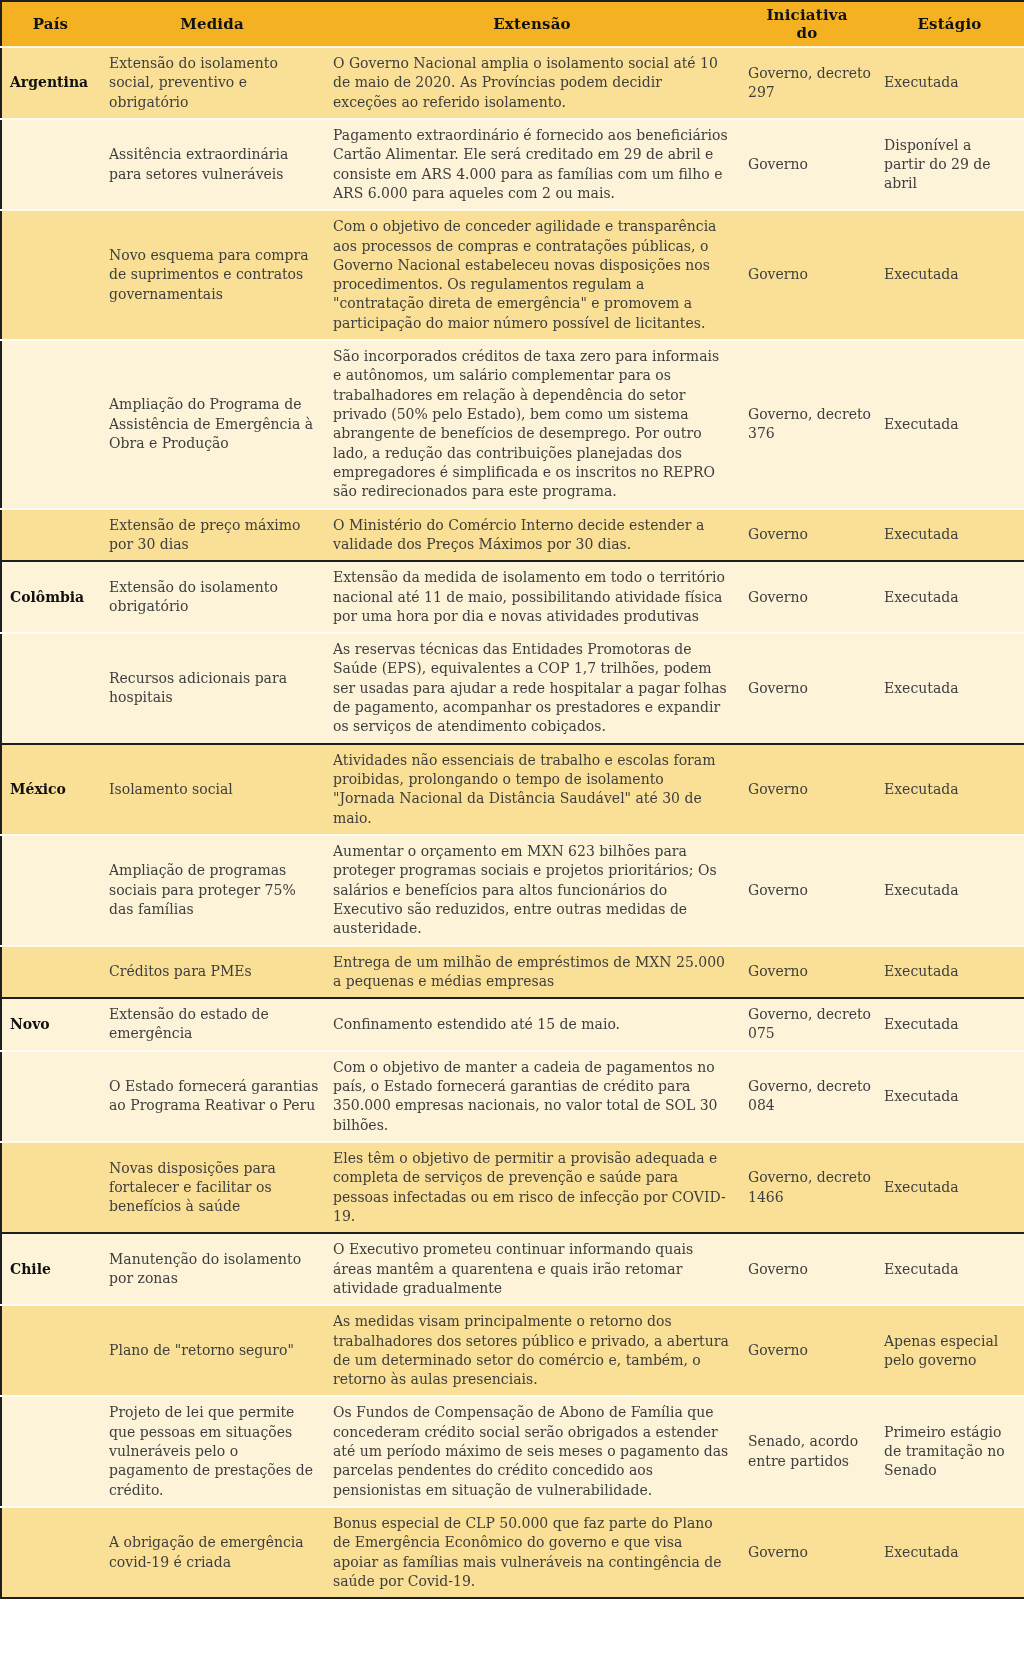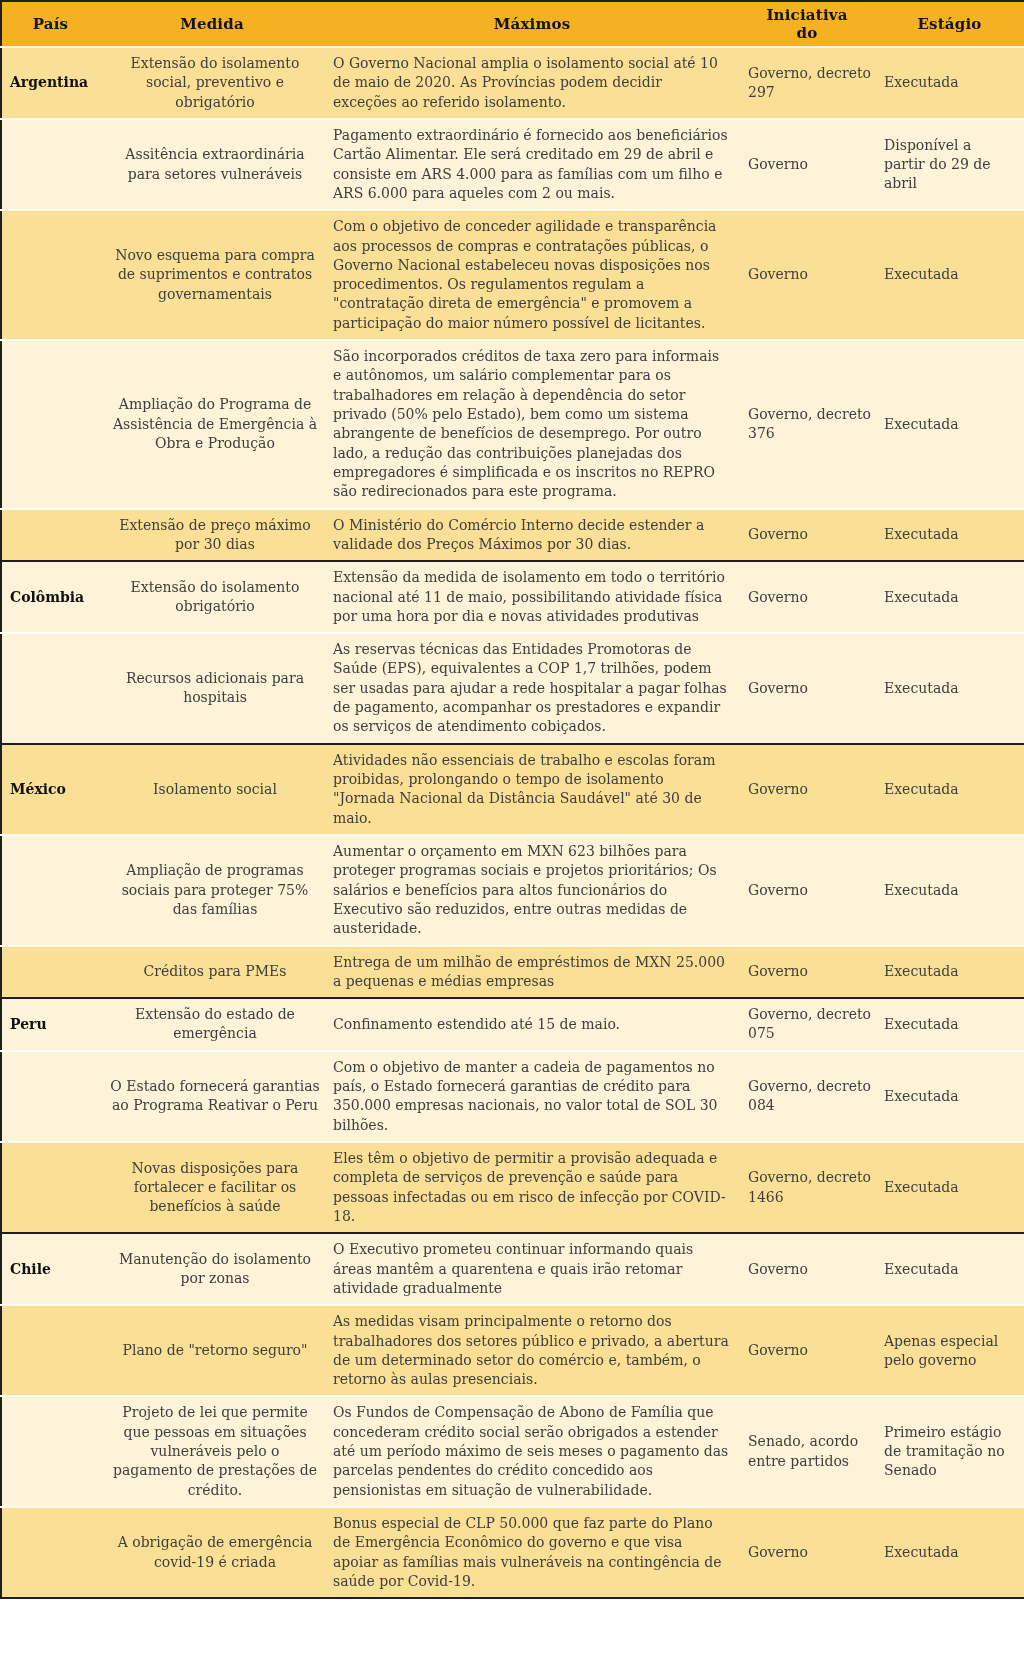--- a/index.html
+++ b/index.html
@@ -51,42 +51,42 @@
     word-wrap: break-word;
   }
   td.cell-country {
     font-weight: bold;
     color: #111111;
     padding-left: 8px;
     padding-right: 2px;
     font-size: 14px;
     margin-top: 20px;
   }
-  td.cell-measure   { padding-left: 10px; padding-right: 4px; text-align: center; }
+  td.cell-measure   { padding-left: 10px; padding-right: 4px; }
   td.cell-content   { padding-left: 8px;  padding-right: 10px; }
   td.cell-initiative{ padding-left: 9px;  padding-right: 4px; }
   td.cell-stage     { padding-left: 9px;  padding-right: 10px; }
 </style>
 </head>
 <body>
 
 <div id="table-wrap">
   <table class="measures">
     <colgroup>
       <col class="c-country">
       <col class="c-measure">
       <col class="c-content">
       <col class="c-initiative">
       <col class="c-stage">
     </colgroup>
     <thead>
       <tr>
         <th>País</th>
         <th>Medida</th>
-        <th>Máximos</th>
+        <th>Extensão</th>
         <th>Iniciativa do</th>
         <th>Estágio</th>
       </tr>
     </thead>
     <tbody id="measures-body">
         <tr class="row-dark">
           <td class="cell-country">Argentina</td>
           <td class="cell-measure">Extensão do isolamento social, preventivo e obrigatório</td>
           <td class="cell-content">O Governo Nacional amplia o isolamento social até 10 de maio de 2020. As Províncias podem decidir exceções ao referido isolamento.</td>
           <td class="cell-initiative">Governo, decreto 297</td>
@@ -149,37 +149,37 @@
           <td class="cell-stage">Executada</td>
         </tr>
         <tr class="row-dark">
           <td class="cell-country"></td>
           <td class="cell-measure">Créditos para PMEs</td>
           <td class="cell-content">Entrega de um milhão de empréstimos de MXN 25.000 a pequenas e médias empresas</td>
           <td class="cell-initiative">Governo</td>
           <td class="cell-stage">Executada</td>
         </tr>
         <tr class="row-light group-start">
-          <td class="cell-country">Peru</td>
+          <td class="cell-country">Novo</td>
           <td class="cell-measure">Extensão do estado de emergência</td>
           <td class="cell-content">Confinamento estendido até 15 de maio.</td>
           <td class="cell-initiative">Governo, decreto 075</td>
           <td class="cell-stage">Executada</td>
         </tr>
         <tr class="row-light">
           <td class="cell-country"></td>
           <td class="cell-measure">O Estado fornecerá garantias ao Programa Reativar o Peru</td>
           <td class="cell-content">Com o objetivo de manter a cadeia de pagamentos no país, o Estado fornecerá garantias de crédito para 350.000 empresas nacionais, no valor total de SOL 30 bilhões.</td>
           <td class="cell-initiative">Governo, decreto 084</td>
           <td class="cell-stage">Executada</td>
         </tr>
         <tr class="row-dark">
           <td class="cell-country"></td>
           <td class="cell-measure">Novas disposições para fortalecer e facilitar os benefícios à saúde</td>
-          <td class="cell-content">Eles têm o objetivo de permitir a provisão adequada e completa de serviços de prevenção e saúde para pessoas infectadas ou em risco de infecção por COVID-18.</td>
+          <td class="cell-content">Eles têm o objetivo de permitir a provisão adequada e completa de serviços de prevenção e saúde para pessoas infectadas ou em risco de infecção por COVID-19.</td>
           <td class="cell-initiative">Governo, decreto 1466</td>
           <td class="cell-stage">Executada</td>
         </tr>
         <tr class="row-light group-start">
           <td class="cell-country">Chile</td>
           <td class="cell-measure">Manutenção do isolamento por zonas</td>
           <td class="cell-content">O Executivo prometeu continuar informando quais áreas mantêm a quarentena e quais irão retomar atividade gradualmente</td>
           <td class="cell-initiative">Governo</td>
           <td class="cell-stage">Executada</td>
         </tr>

